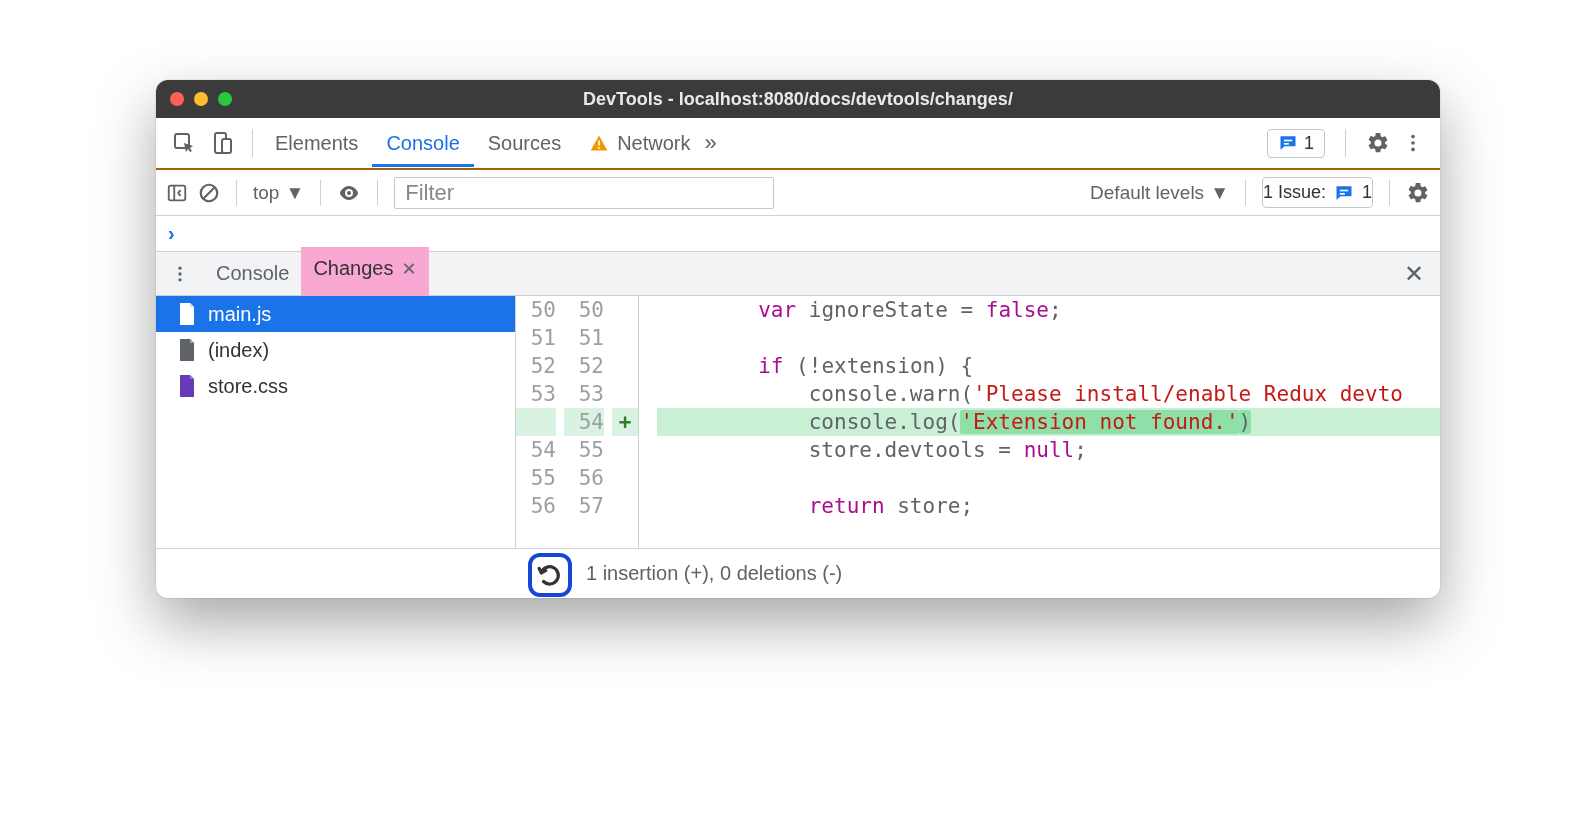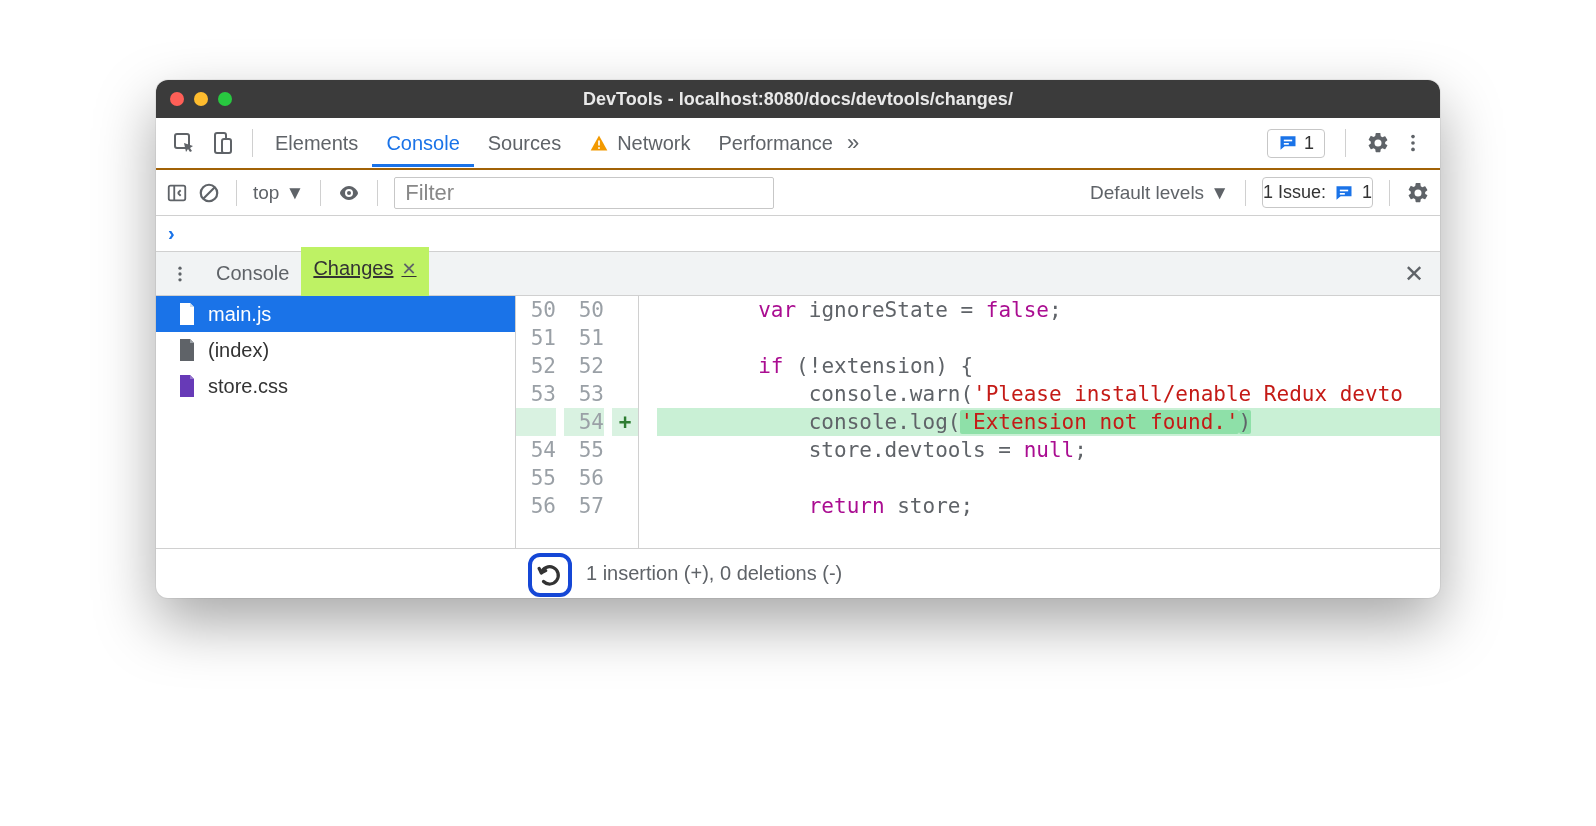--- a/index.html
+++ b/index.html
@@ -80,23 +80,22 @@
     border-bottom:1px solid #d0d0d0;
   }
   
   .drawer-tabs {
     display:flex; align-items:center; height:44px; border-bottom:1px solid #d0d0d0;
     background:#f1f3f4; font-size:20px; color:#5f6368;
   }
   .drawer-menu { padding:0 14px; cursor:pointer; font-size:22px; }
   .drawer-tab { padding:10px 12px; cursor:pointer; display:flex; align-items:center; gap:8px; }
   .drawer-tab.active {
-    background:#bef264; color:#333; border-top:0; border-bottom:3px solid #1a73e8;
+    background:#f9a8d4; color:#333; border-top:0; border-bottom:3px solid #1a73e8;
     padding-bottom:17px;
-    text-decoration:underline;
   }
   .drawer-close { margin-left:auto; padding:0 16px; cursor:pointer; font-size:24px; color:#5f6368; }
   
   .changes-body { display:flex; height:252px; }
   .file-tree {
     width:360px; border-right:1px solid #d0d0d0; font-size:20px; color:#333;
     overflow:hidden;
   }
   .file-row {
     display:flex; align-items:center; gap:12px; height:36px; padding:0 14px 0 22px;
@@ -177,23 +176,20 @@
       <span class="warning-triangle">
         <svg width="20" height="20" viewBox="0 0 24 24">
             <path fill="#f29900" d="M12 2L1 21h22L12 2zm0 5l7.5 13h-15L12 7z" opacity="0"></path>
             <path fill="#f29900" d="M12 3l10 18H2L12 3z"></path>
             <rect x="11" y="9" width="2" height="6" fill="#fff"></rect>
             <rect x="11" y="17" width="2" height="2" fill="#fff"></rect>
           </svg>
       </span>
       <span>Network</span>
     </div>
-    <div class="mt-tab">
-        <span>Performance</span>
-      </div>
     <span class="more-chevrons">»</span>
     <div class="mt-spacer"></div>
     <div class="mt-right">
       <div class="issue-pill">
         <span class="msg-icon">
           <svg width="20" height="20" viewBox="0 0 24 24">
               <path fill="#1a73e8" d="M3 4h18v12H8l-5 4V4z"></path>
               <rect x="7" y="8" width="10" height="2" fill="#fff"></rect>
               <rect x="7" y="12" width="6" height="2" fill="#fff"></rect>
             </svg>

